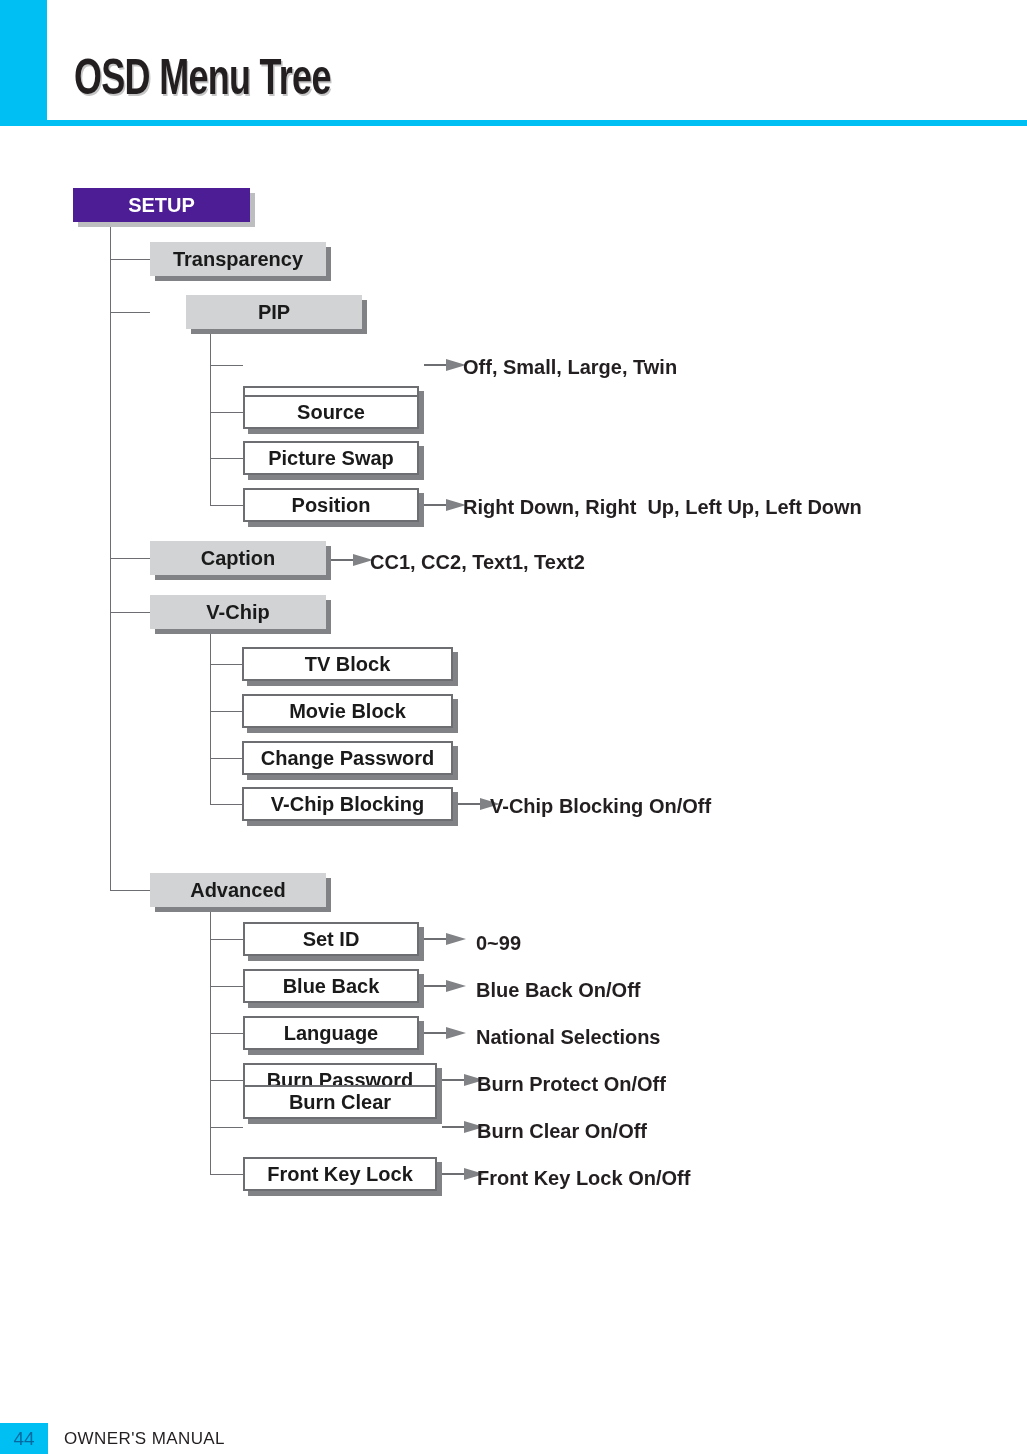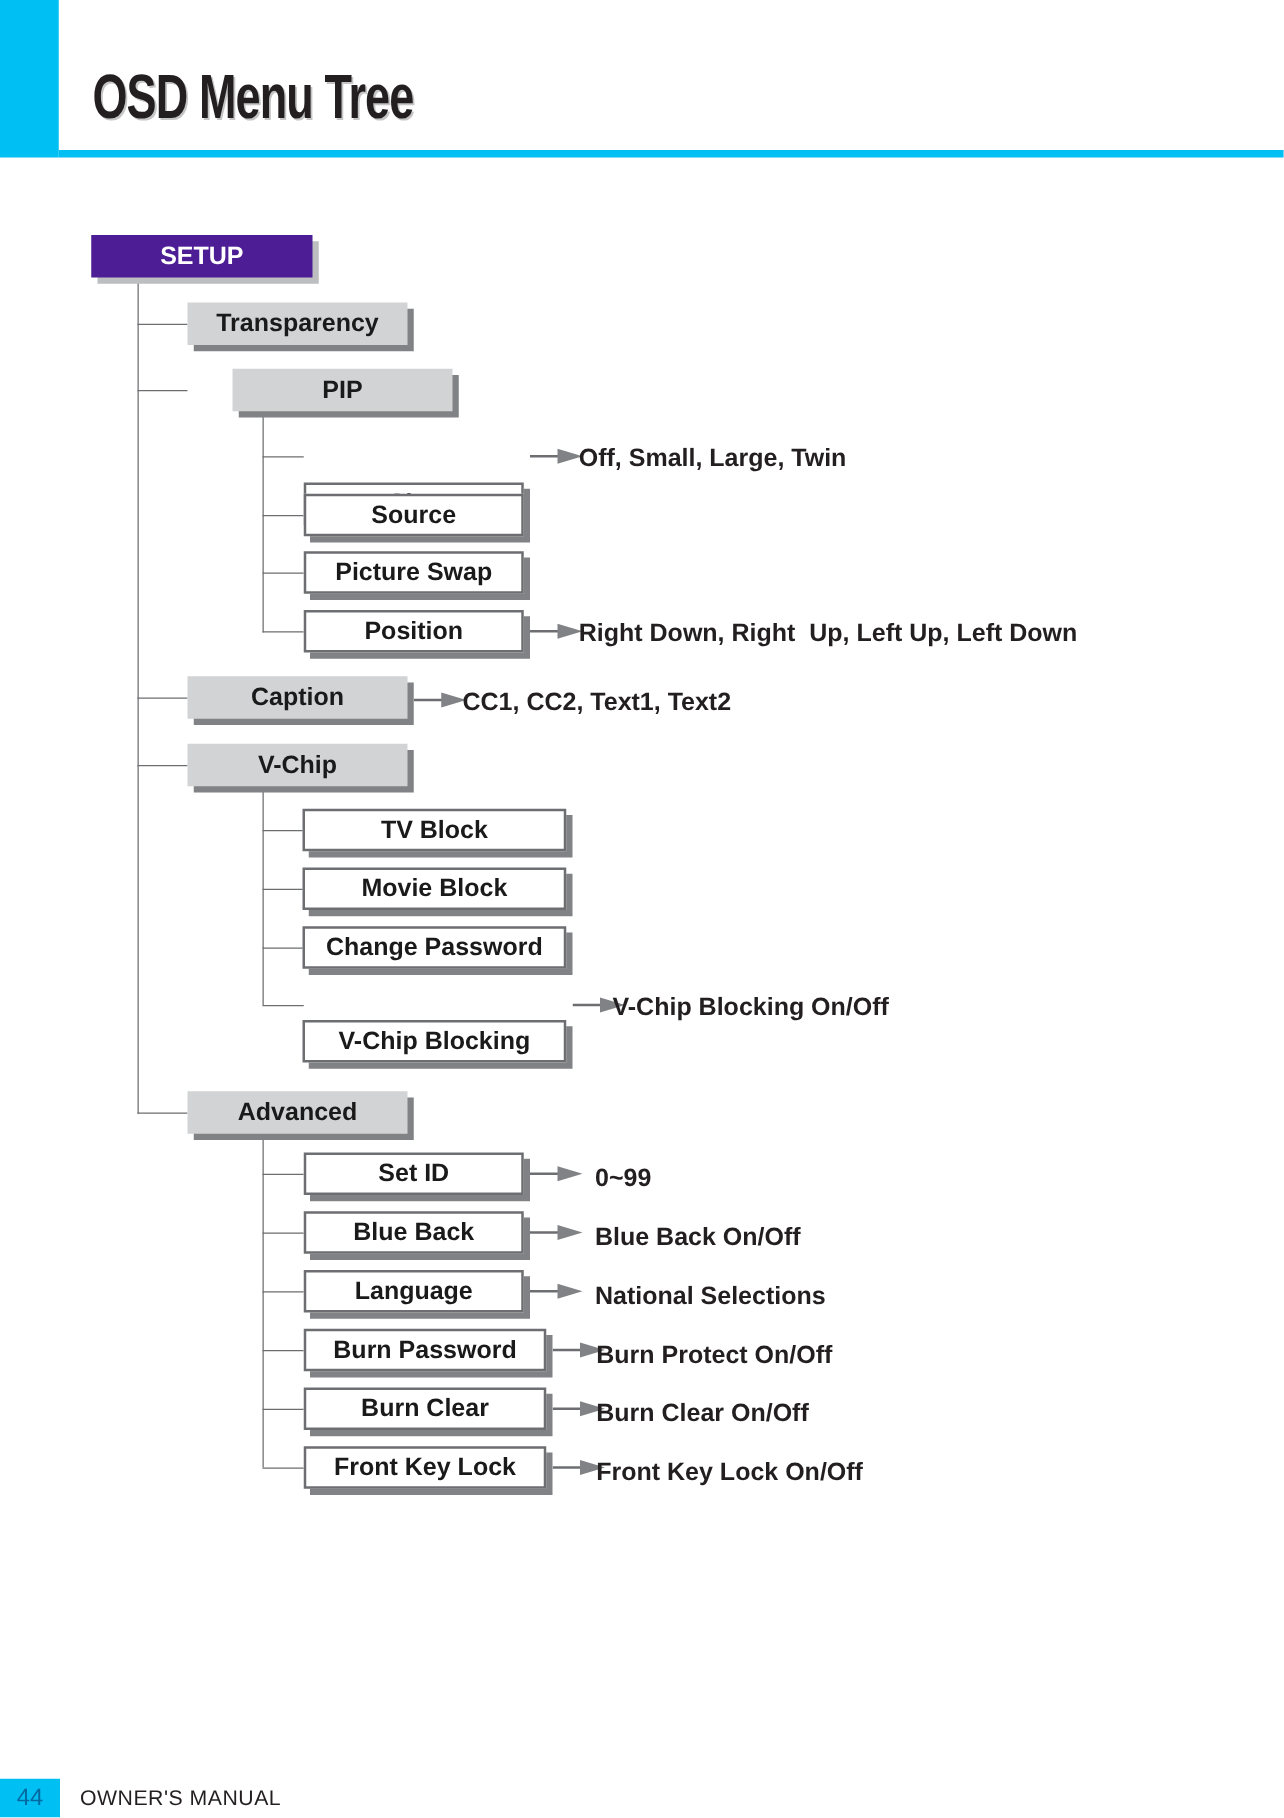--- a/index.html
+++ b/index.html
@@ -157,21 +157,21 @@
   </div>
 
   <div class="node lvl3" style="left:242px;top:694px;width:211px;height:34px;">
     <span>Movie Block</span>
   </div>
 
   <div class="node lvl3" style="left:242px;top:741px;width:211px;height:34px;">
     <span>Change Password</span>
   </div>
 
-  <div class="node lvl3" style="left:242px;top:787px;width:211px;height:34px;margin-top:29px;">
+  <div class="node lvl3" style="left:242px;top:787px;width:211px;height:34px;">
     <span>V-Chip Blocking</span>
   </div>
 
   <div class="node lvl2" style="left:150px;top:873px;width:176px;height:34px;">
     <span>Advanced</span>
   </div>
 
   <div class="node lvl3" style="left:243px;top:922px;width:176px;height:34px;">
     <span>Set ID</span>
   </div>
@@ -181,21 +181,21 @@
   </div>
 
   <div class="node lvl3" style="left:243px;top:1016px;width:176px;height:34px;">
     <span>Language</span>
   </div>
 
   <div class="node lvl3" style="left:243px;top:1063px;width:194px;height:34px;">
     <span>Burn Password</span>
   </div>
 
-  <div class="node lvl3" style="left:243px;top:1110px;width:194px;height:34px;">
+  <div class="node lvl3" style="left:243px;top:1085px;width:194px;height:34px;">
     <span>Burn Clear</span>
   </div>
 
   <div class="node lvl3" style="left:243px;top:1157px;width:194px;height:34px;">
     <span>Front Key Lock</span>
   </div>
 
   <svg class="arrow" style="left:424px;top:356px;" width="44" height="18" viewBox="0 0 44 18">
     <line x1="0" y1="9" x2="26" y2="9" stroke="#6d6e71" stroke-width="2"></line>
     <polygon points="22,3 42,9 22,15" fill="#808285"></polygon>

